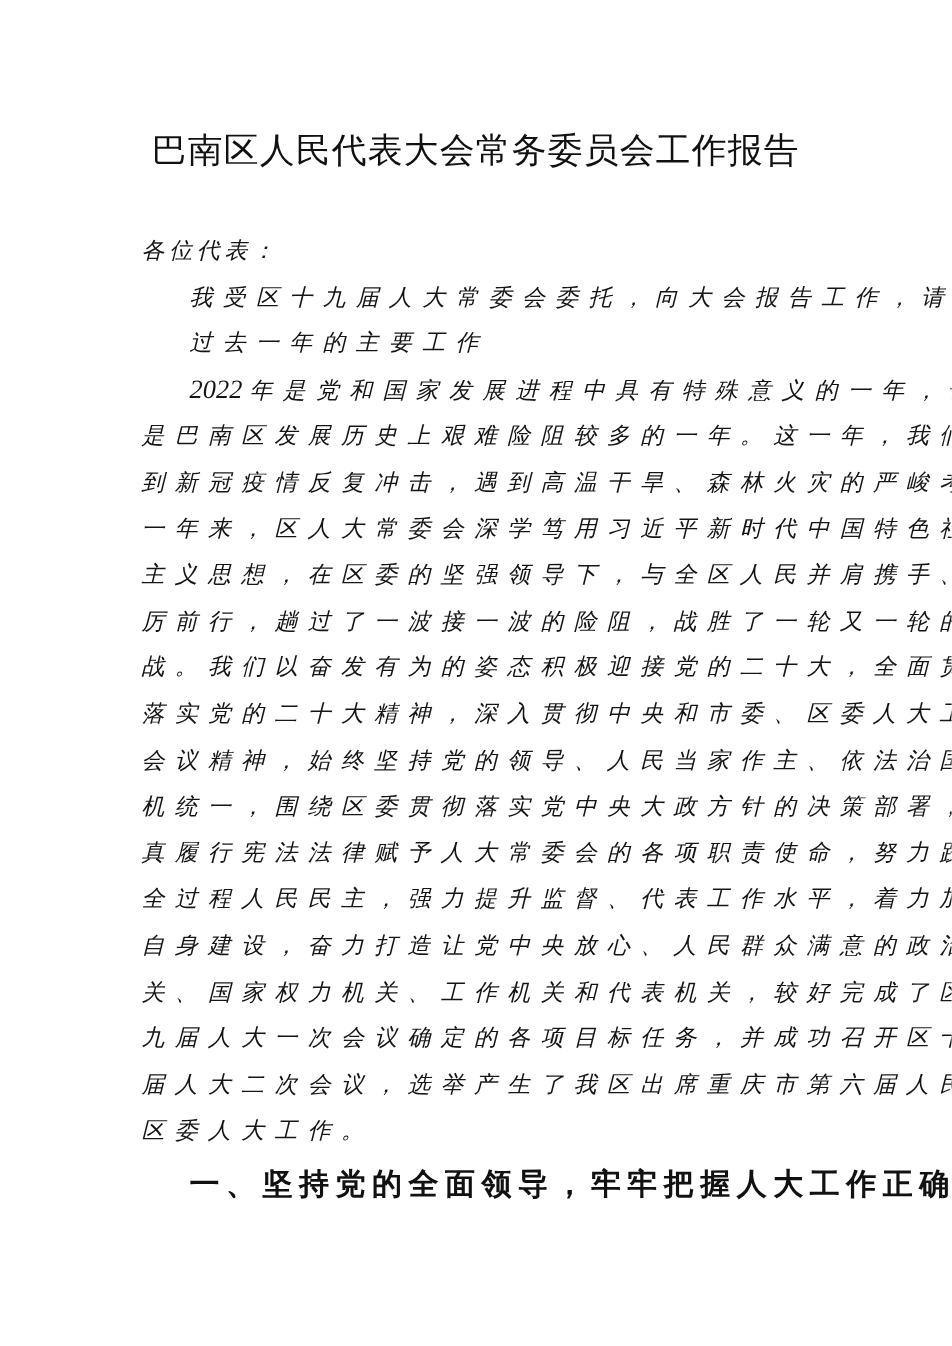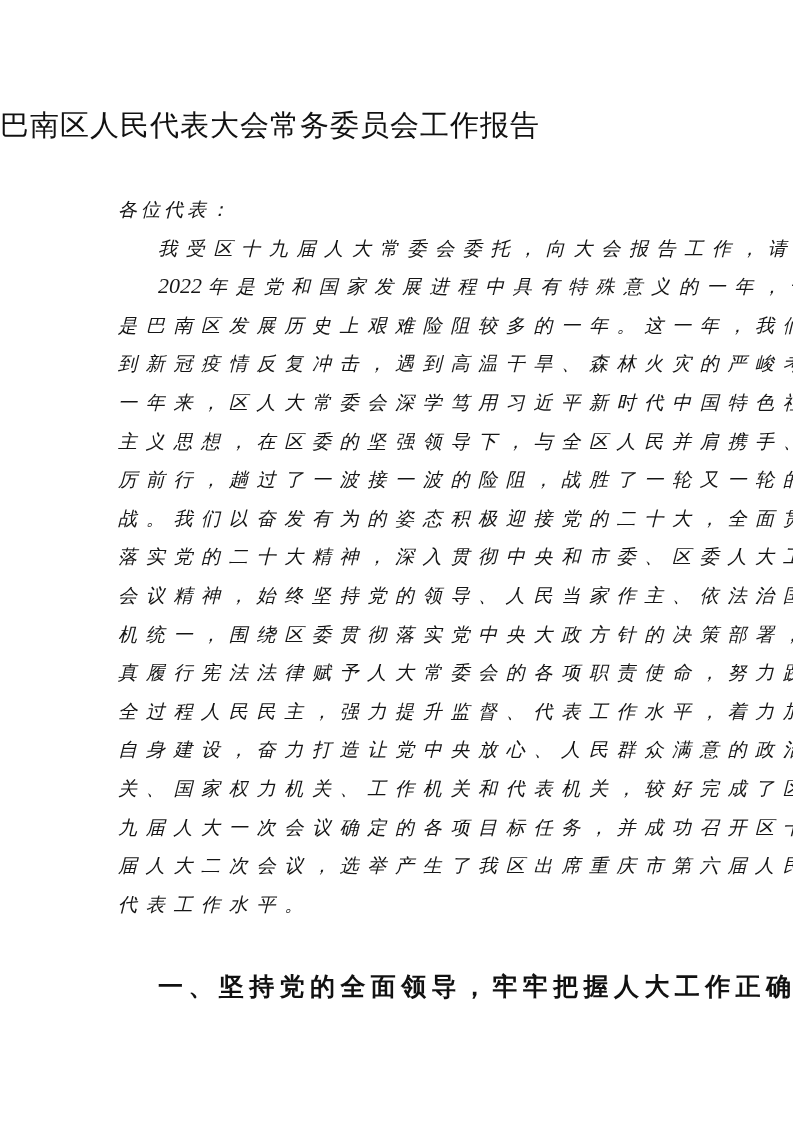--- a/index.html
+++ b/index.html
@@ -20,21 +20,21 @@
     left: 0; top: 0;
     width: 793px;
     height: 1122px;
     background: #ffffff;
   }
   .title {
     position: absolute;
     left: 0;
     top: 103px;
     width: 793px;
-    text-align: left;
+    text-align: center;
     font-size: 29px;
     line-height: 44px;
     letter-spacing: 1px;
     font-weight: normal;
     color: #111;
     margin: 0;
   }
   .body-text {
     position: absolute;
     left: 118px;
@@ -80,35 +80,36 @@
 
 <div class="page">
 
   <h1 class="title">巴南区人民代表大会常务委员会工作报告</h1>
 
   <div class="body-text">
     <div class="line salutation">各位代表：</div>
 
     <div class="line indent">我受区十九届人大常委会委托，向大会报告工作，请予</div>
 
+    <div class="line indent">过去一年的主要工作</div>
 
     <div class="line indent"><span class="num">2022</span><span>年是党和国家发展进程中具有特殊意义的一年，也</span></div>
     <div class="line">是巴南区发展历史上艰难险阻较多的一年。这一年，我们受</div>
     <div class="line">到新冠疫情反复冲击，遇到高温干旱、森林火灾的严峻考验。</div>
     <div class="line">一年来，区人大常委会深学笃用习近平新时代中国特色社会</div>
     <div class="line">主义思想，在区委的坚强领导下，与全区人民并肩携手、踔</div>
     <div class="line">厉前行，趟过了一波接一波的险阻，战胜了一轮又一轮的挑</div>
     <div class="line">战。我们以奋发有为的姿态积极迎接党的二十大，全面贯彻</div>
     <div class="line">落实党的二十大精神，深入贯彻中央和市委、区委人大工作</div>
     <div class="line">会议精神，始终坚持党的领导、人民当家作主、依法治国有</div>
     <div class="line">机统一，围绕区委贯彻落实党中央大政方针的决策部署，认</div>
     <div class="line">真履行宪法法律赋予人大常委会的各项职责使命，努力践行</div>
     <div class="line">全过程人民民主，强力提升监督、代表工作水平，着力加强</div>
     <div class="line">自身建设，奋力打造让党中央放心、人民群众满意的政治机</div>
     <div class="line">关、国家权力机关、工作机关和代表机关，较好完成了区十</div>
     <div class="line">九届人大一次会议确定的各项目标任务，并成功召开区十九</div>
     <div class="line">届人大二次会议，选举产生了我区出席重庆市第六届人民代</div>
-    <div class="line">代表工作水平。</div>
+    <div class="line">区委人大工作。</div>
   </div>
 
   <div class="heading">一、坚持党的全面领导，牢牢把握人大工作正确政治方</div>
 
 </div>
 
 </body></html>

